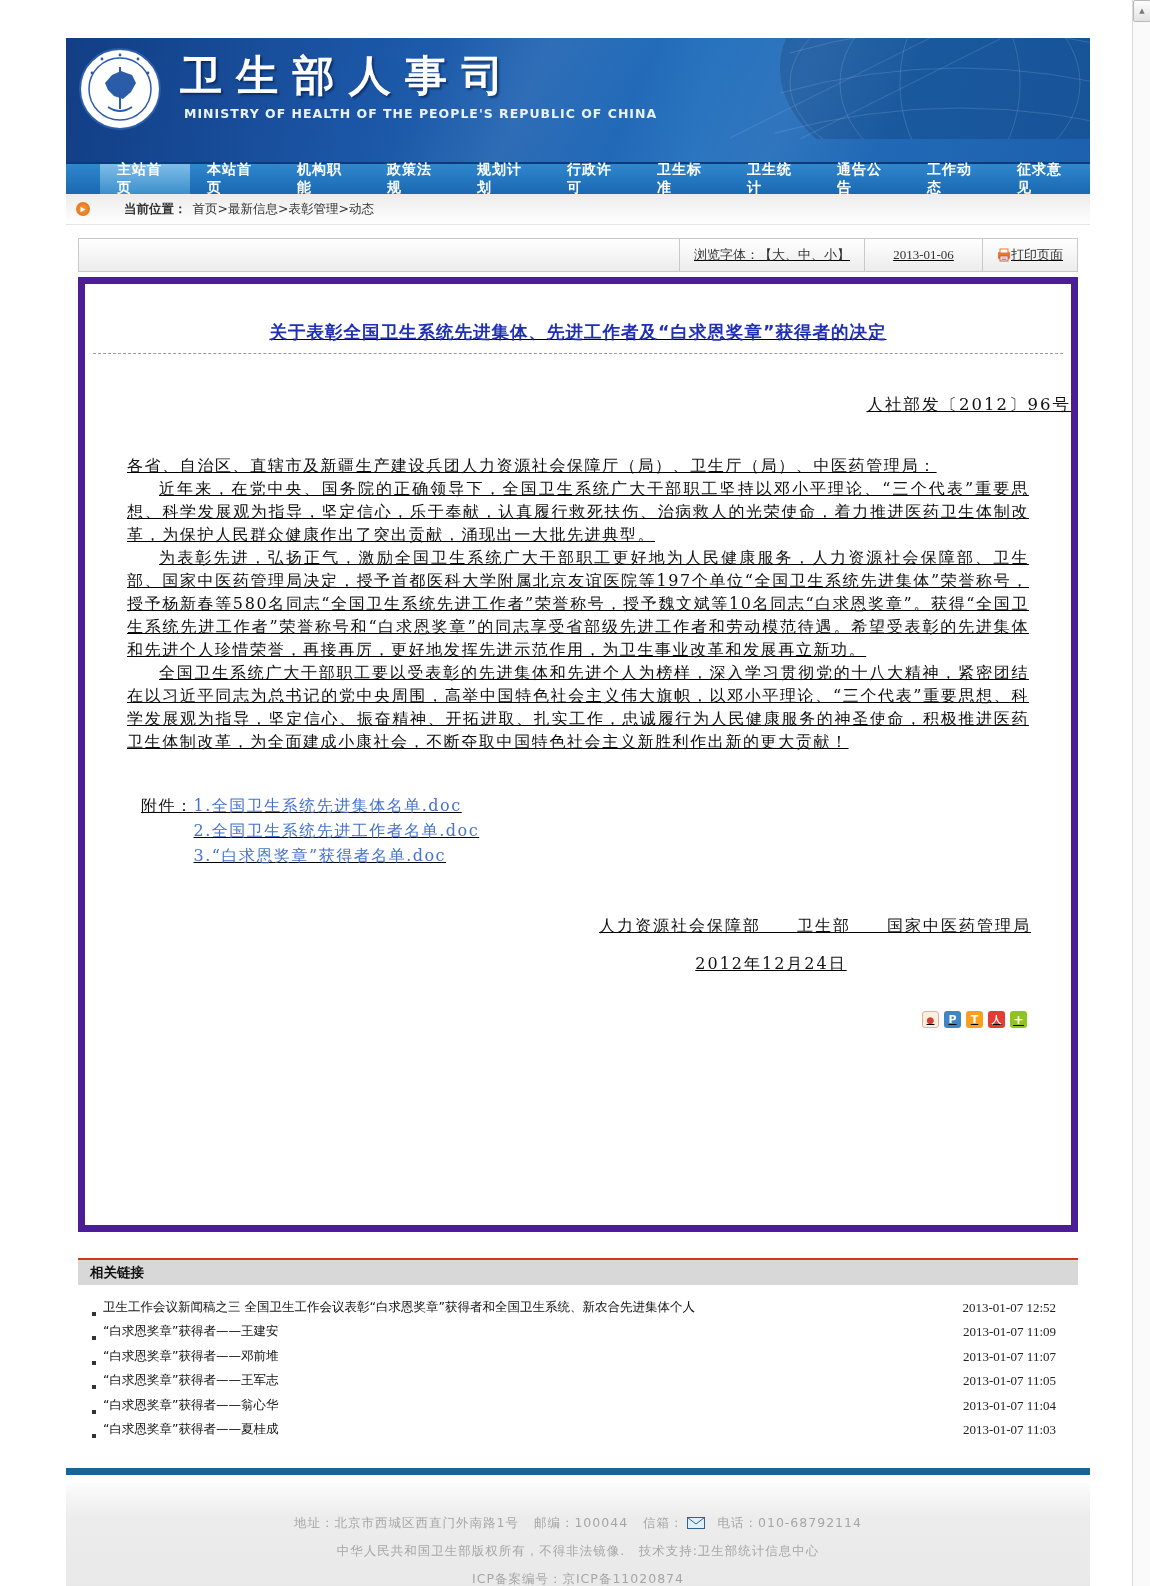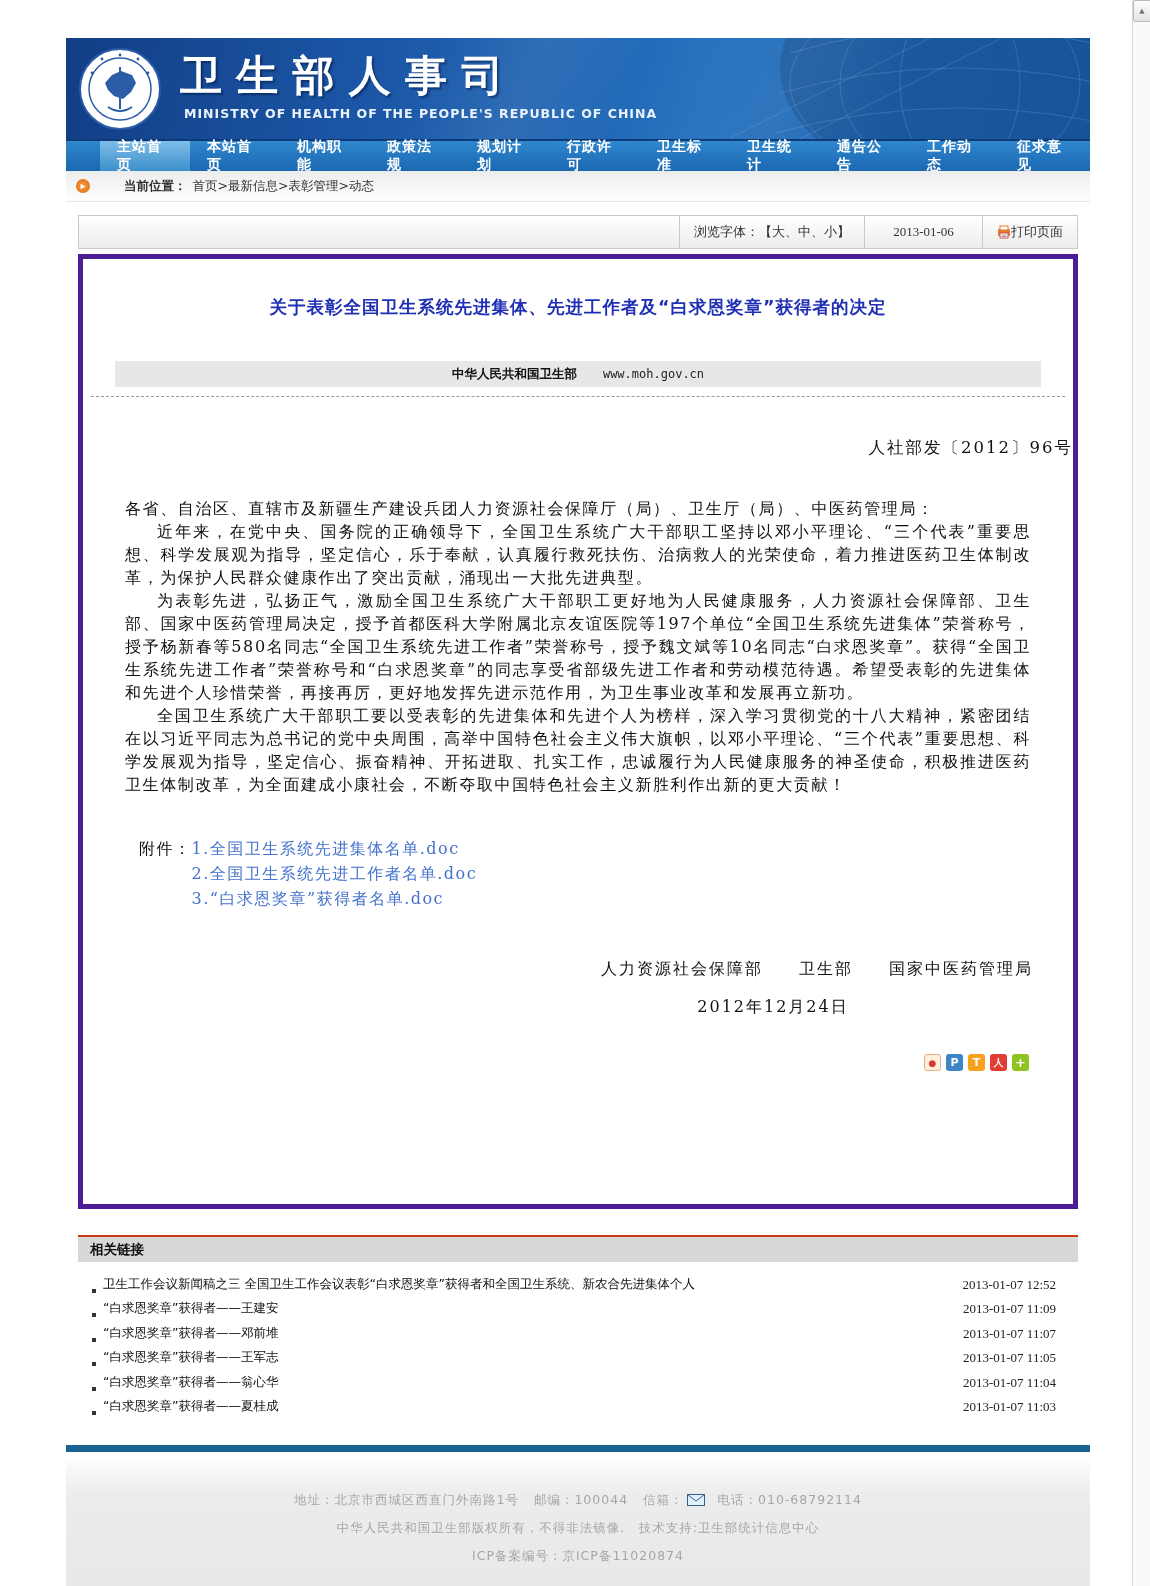--- a/index.html
+++ b/index.html
@@ -3,21 +3,21 @@
 <meta charset="utf-8">
 <style>
   * { margin:0; padding:0; box-sizing:border-box; }
   html,body { background:#fff; }
   body { width:1150px; font-family:"DejaVu Sans","Liberation Sans",sans-serif; }
   #viewport { position:relative; width:1150px; min-height:1586px; background:#fff; overflow:hidden; }
 
   .page { width:1024px; margin-left:66px; margin-top:7px; position:relative; }
 
   
-  .hdr { position:relative; height:101px; overflow:hidden;
+  .hdr { position:relative; height:124px; overflow:hidden;
          background:linear-gradient(100deg,#123e85 0%,#1b55a5 28%,#2470bd 62%,#1d61ae 100%);margin-top:38px; }
   .hdr .globe { position:absolute; right:0; top:0; height:101px; opacity:.8; }
   .hdr .streak { position:absolute; inset:0;
          background:linear-gradient(115deg,rgba(255,255,255,0) 35%,rgba(255,255,255,.07) 45%,rgba(255,255,255,0) 55%,rgba(255,255,255,.06) 70%,rgba(255,255,255,0) 80%); }
   .logo { position:absolute; left:12px; top:9px; width:84px; height:84px; }
   .hdr-title { position:absolute; left:114px; top:10px; color:#fff; font-size:42px; font-weight:bold;
                letter-spacing:.34em; text-shadow:2px 2px 2px rgba(0,20,60,.5); white-space:nowrap; }
   .hdr-sub { position:absolute; left:118px; top:68px; color:#eaf2fb; font-size:12.5px; font-weight:bold;
              letter-spacing:1px; white-space:nowrap; }
 
@@ -29,31 +29,31 @@
   .nav a.active { background:linear-gradient(#7fbde9,#3c8fcb); }
 
   
   .crumb { height:31px; background:linear-gradient(#ececec,#ffffff); border-bottom:1px solid #e6e6e6;
            display:flex; align-items:center; padding-left:10px; font-size:12.5px; color:#333; }
   .crumb-ico { width:14px; height:14px; border-radius:50%; background:radial-gradient(#f59a3e,#e06a10);
                color:#fff; font-size:10px; line-height:14px; text-align:center; margin-right:6px; }
   .crumb b { font-weight:bold; margin-right:6px;margin-left:28px; }
 
   
-  .art-wrap { padding:13px 12px 0 12px; background:#fff; }
+  .art-wrap { padding:13px 12px 0 12px; background:#fff;text-decoration:underline; }
   .toolbar { height:34px; border:1px solid #c9c9c9; background:linear-gradient(#ffffff,#ececec);
              display:flex; align-items:stretch; font-size:13px; color:#333; }
   .toolbar .sp { flex:1; }
   .toolbar .cell { display:flex; align-items:center; justify-content:center; border-left:1px solid #c9c9c9; padding:0 14px; }
   .toolbar .sizes { cursor:pointer; }
   .toolbar .date { width:118px; font-family:"Liberation Serif","DejaVu Serif",serif; }
   .toolbar .print { cursor:pointer; gap:0; }
   .print-ico { display:inline-block; }
 
-  .art-box { border:5px solid #4c1d95; background:#fff; margin-top:5px; padding-bottom:22px; min-height:955px; }
+  .art-box { border:7px solid #4c1d95; background:#fff; margin-top:5px; padding-bottom:22px; min-height:955px; }
   .art-title { margin-top:36px; text-align:center; color:#2030b5; font-size:17.5px; font-weight:bold; letter-spacing:1px; }
   .src-bar { margin:42px 32px 0 32px; height:26px; background:#e7e7e7; display:flex; align-items:center; justify-content:center; gap:26px; }
   .src-bar .src { font-size:12.5px; font-weight:bold; color:#111; }
   .src-bar .url { font-size:12px; color:#222; font-family:"DejaVu Sans Mono","Liberation Mono",monospace; }
   .dash { margin:9px 8px 0 8px; border-top:1px dashed #9a9a9a; height:0; }
   .doc-num { margin-top:40px; text-align:right; font-size:16.5px; letter-spacing:2px; color:#111;
              font-family:"DejaVu Serif","Liberation Serif",serif; }
 
   .body-text { margin-top:38px; padding:0 42px; font-family:"DejaVu Serif","Liberation Serif",serif;
                font-size:16px; color:#101010; line-height:23px; letter-spacing:1.6px; text-align:justify; }
@@ -175,24 +175,20 @@
             <line x1="4.5" y1="10" x2="9.5" y2="10" stroke="#999"></line>
             <line x1="4.5" y1="11.5" x2="9.5" y2="11.5" stroke="#999"></line>
           </svg>
           <span>打印页面</span>
         </div>
       </div>
 
       <div class="art-box">
         <div class="art-title">关于表彰全国卫生系统先进集体、先进工作者及“白求恩奖章”获得者的决定</div>
 
-        <div class="src-bar">
-          <span class="src">中华人民共和国卫生部</span>
-          <span class="url">www.moh.gov.cn</span>
-        </div>
         <div class="dash"></div>
 
         <div class="doc-num">人社部发〔2012〕96号</div>
 
         <div class="body-text">
           <p>各省、自治区、直辖市及新疆生产建设兵团人力资源社会保障厅（局）、卫生厅（局）、中医药管理局：</p>
           <p class="ind">近年来，在党中央、国务院的正确领导下，全国卫生系统广大干部职工坚持以邓小平理论、“三个代表”重要思想、科学发展观为指导，坚定信心，乐于奉献，认真履行救死扶伤、治病救人的光荣使命，着力推进医药卫生体制改革，为保护人民群众健康作出了突出贡献，涌现出一大批先进典型。</p>
           <p class="ind">为表彰先进，弘扬正气，激励全国卫生系统广大干部职工更好地为人民健康服务，人力资源社会保障部、卫生部、国家中医药管理局决定，授予首都医科大学附属北京友谊医院等197个单位“全国卫生系统先进集体”荣誉称号，授予杨新春等580名同志“全国卫生系统先进工作者”荣誉称号，授予魏文斌等10名同志“白求恩奖章”。获得“全国卫生系统先进工作者”荣誉称号和“白求恩奖章”的同志享受省部级先进工作者和劳动模范待遇。希望受表彰的先进集体和先进个人珍惜荣誉，再接再厉，更好地发挥先进示范作用，为卫生事业改革和发展再立新功。</p>
           <p class="ind">全国卫生系统广大干部职工要以受表彰的先进集体和先进个人为榜样，深入学习贯彻党的十八大精神，紧密团结在以习近平同志为总书记的党中央周围，高举中国特色社会主义伟大旗帜，以邓小平理论、“三个代表”重要思想、科学发展观为指导，坚定信心、振奋精神、开拓进取、扎实工作，忠诚履行为人民健康服务的神圣使命，积极推进医药卫生体制改革，为全面建成小康社会，不断夺取中国特色社会主义新胜利作出新的更大贡献！</p>
         </div>

